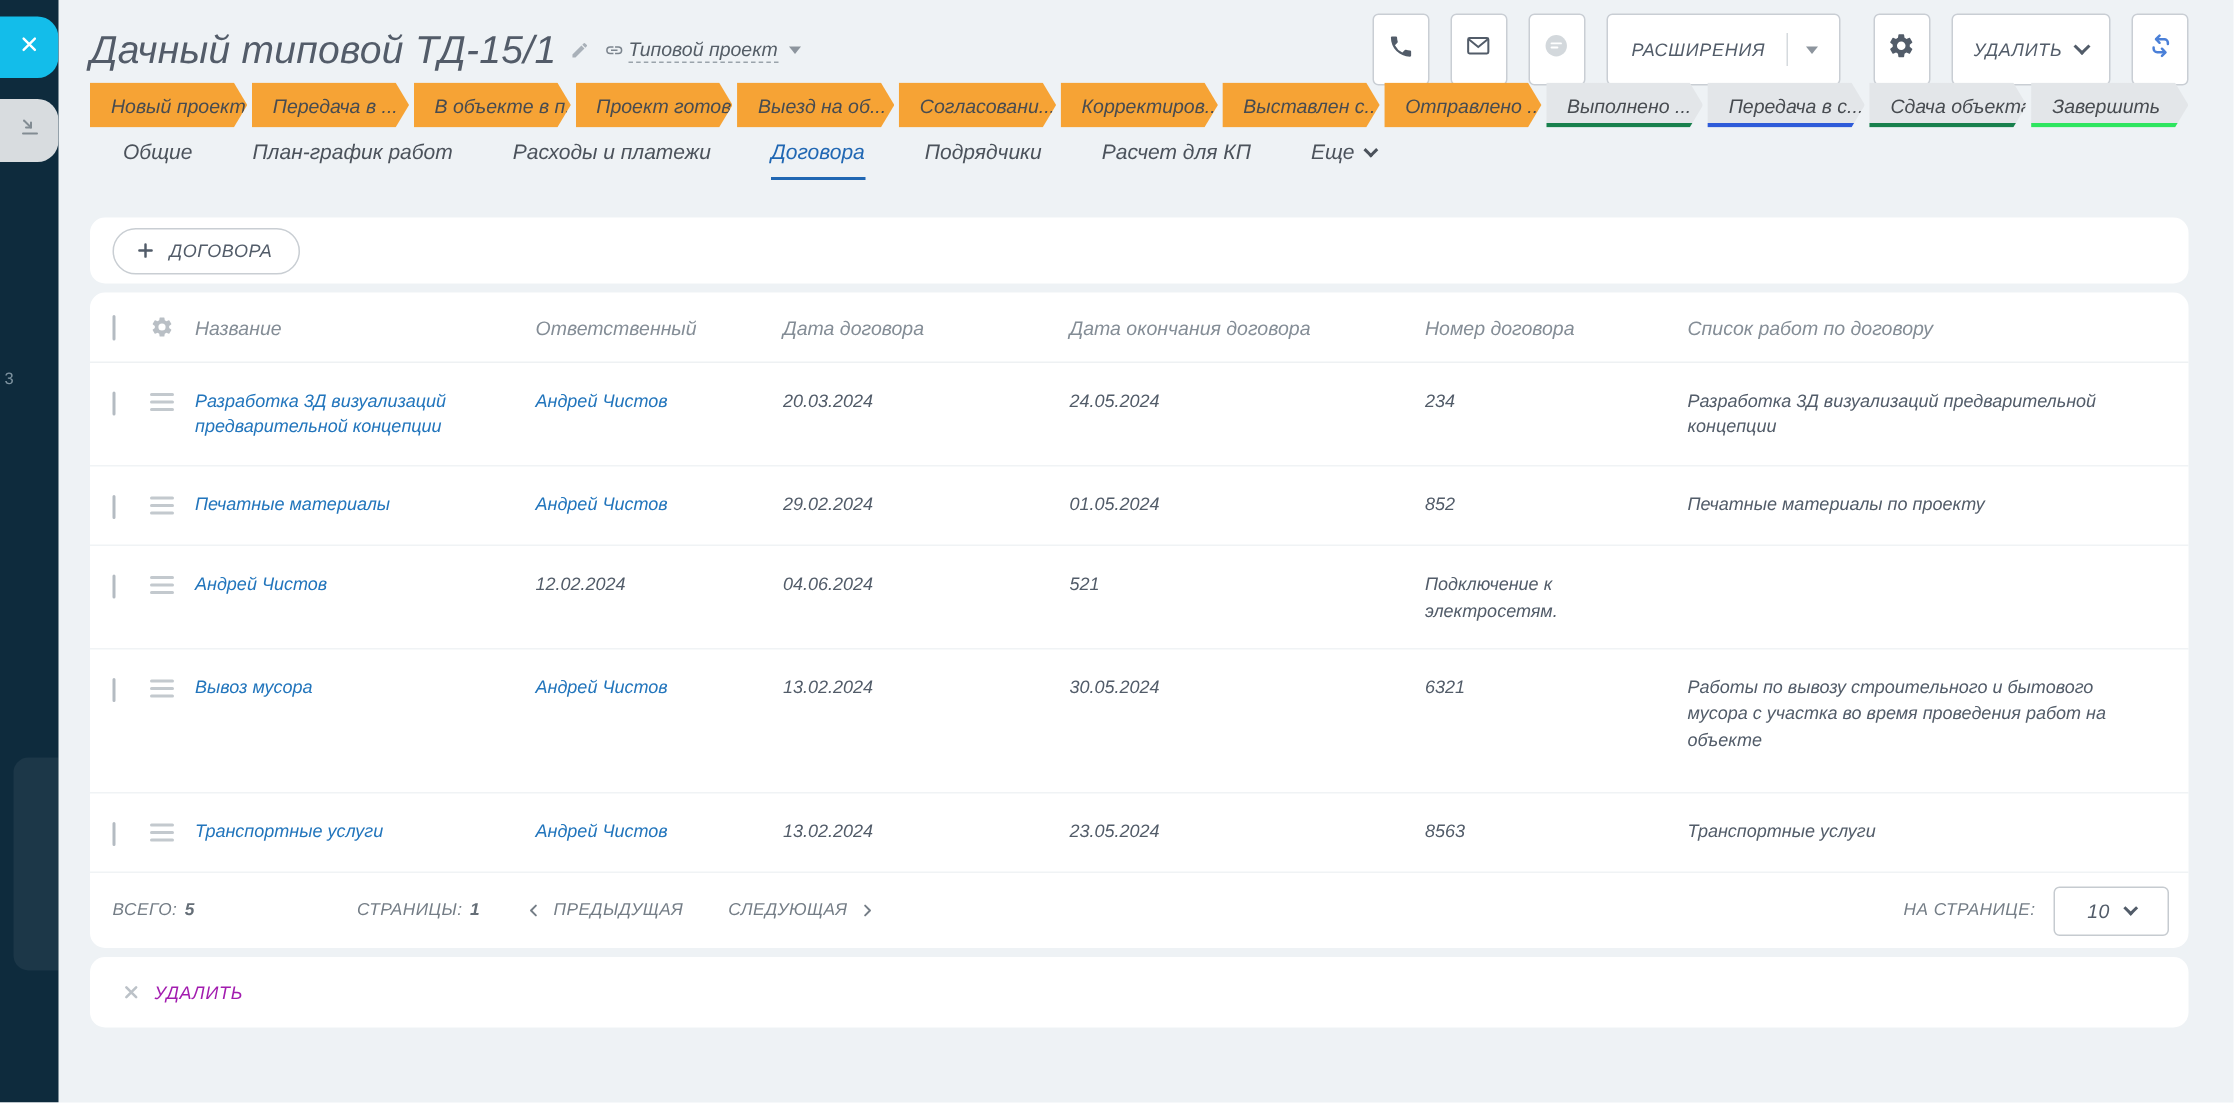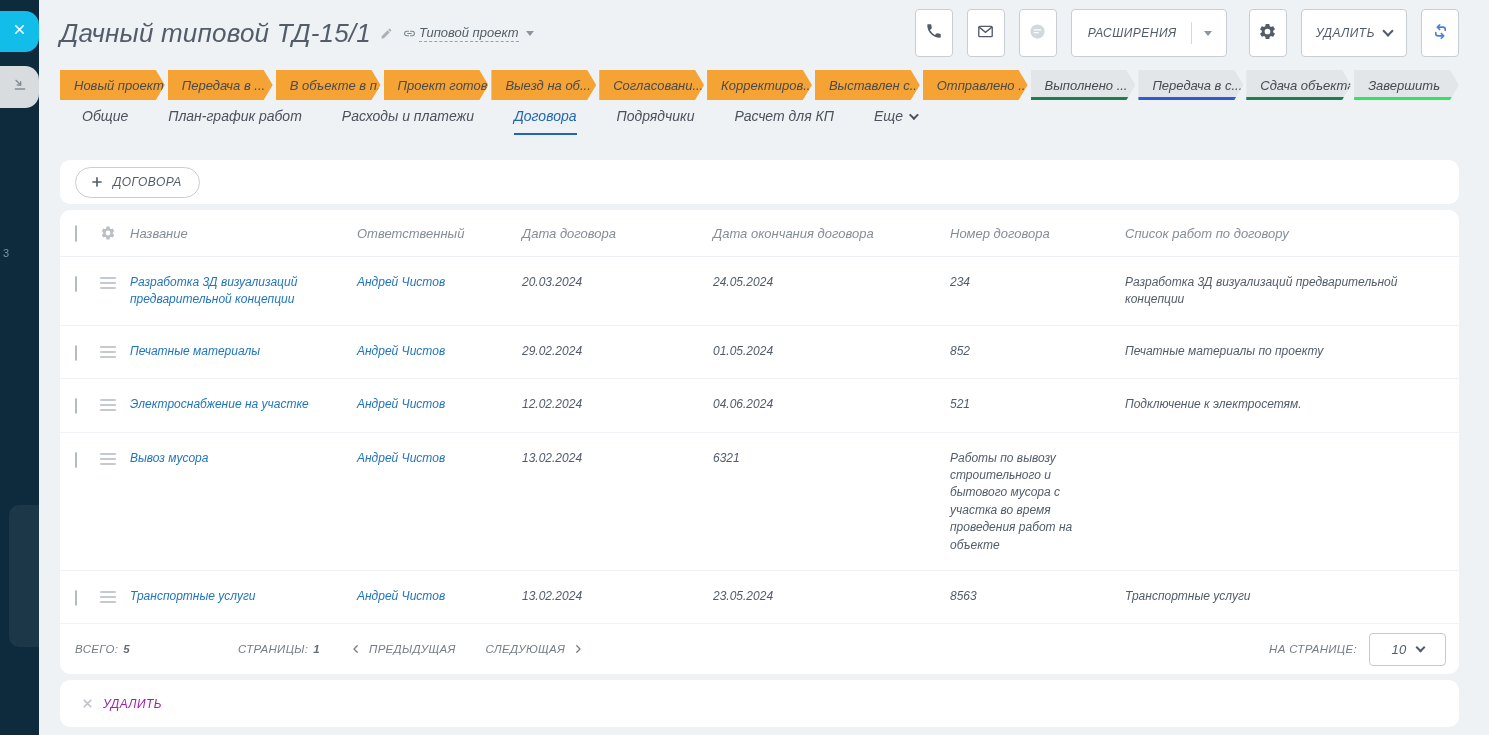--- a/index.html
+++ b/index.html
@@ -35,21 +35,21 @@
   .hbtn.ml { margin-left:22px; }
   .hbtn .btxt { font-size:12px; letter-spacing:.5px; color:#525c69; }
   .hbtn.ext { padding:0 0 0 16px; }
   .hbtn.ext .div { width:1px; height:22px; background:#d5dade; margin:0 12px 0 14px; }
   .hbtn.ext .car { padding:0 14px 0 0; display:flex; }
   .hbtn.doc { padding:0 14px; gap:9px; }
   .chev { width:8px; height:8px; border-right:2px solid #525c69; border-bottom:2px solid #525c69;
           transform:rotate(45deg); margin-top:-4px; }
 
   
-  .stages { display:flex; gap:3px; margin-top:15px; height:30px;justify-content:space-between; }
+  .stages { display:flex; gap:3px; height:30px;justify-content:space-between; }
   .stage { flex:1; min-width:0; display:flex; align-items:center; padding-left:14px; font-size:13px;
            color:#474b50; white-space:nowrap; overflow:hidden; cursor:pointer;
            clip-path:polygon(0 0, calc(100% - 9px) 0, 100% 50%, calc(100% - 9px) 100%, 0 100%); }
   .stage.orange { background:#f6a335; }
   .stage.gray { background:linear-gradient(to top, var(--u) 3px, #e3e6e9 3px); }
   .u-green { --u:#18804d; } .u-blue { --u:#2e5bd9; } .u-bright { --u:#2ee55f; }
 
   
   .tabs { display:flex; gap:40px; margin-top:8px; padding-left:22px; height:34px; align-items:flex-start; }
   .tab { font-size:14px; color:#4b525b; padding-bottom:9px; cursor:pointer; white-space:nowrap; display:flex; align-items:center; gap:6px; }
@@ -288,40 +288,40 @@
 
     <div class="trow drow">
       <div class="c-cb"><span class="cb"></span></div>
       <div class="c-menu">
           <span class="burger">
             <i></i>
             <i></i>
             <i></i>
           </span>
         </div>
-      <div><span class="lnk">Электроснабжение на участке</span></div>
       <div><span class="lnk">Андрей Чистов</span></div>
       <div class="txt">12.02.2024</div>
       <div class="txt">04.06.2024</div>
       <div class="txt">521</div>
       <div class="txt c-works">Подключение к электросетям.</div>
     </div>
 
     <div class="trow drow" style="min-height:96px;">
       <div class="c-cb"><span class="cb"></span></div>
       <div class="c-menu">
           <span class="burger">
             <i></i>
             <i></i>
             <i></i>
           </span>
         </div>
       <div><span class="lnk">Вывоз мусора</span></div>
       <div><span class="lnk">Андрей Чистов</span></div>
       <div class="txt">13.02.2024</div>
+      <div class="txt">30.05.2024</div>
       <div class="txt">6321</div>
       <div class="txt c-works">Работы по вывозу строительного и бытового мусора с участка во время проведения работ на объекте</div>
     </div>
 
     <div class="trow drow">
       <div class="c-cb"><span class="cb"></span></div>
       <div class="c-menu">
           <span class="burger">
             <i></i>
             <i></i>

